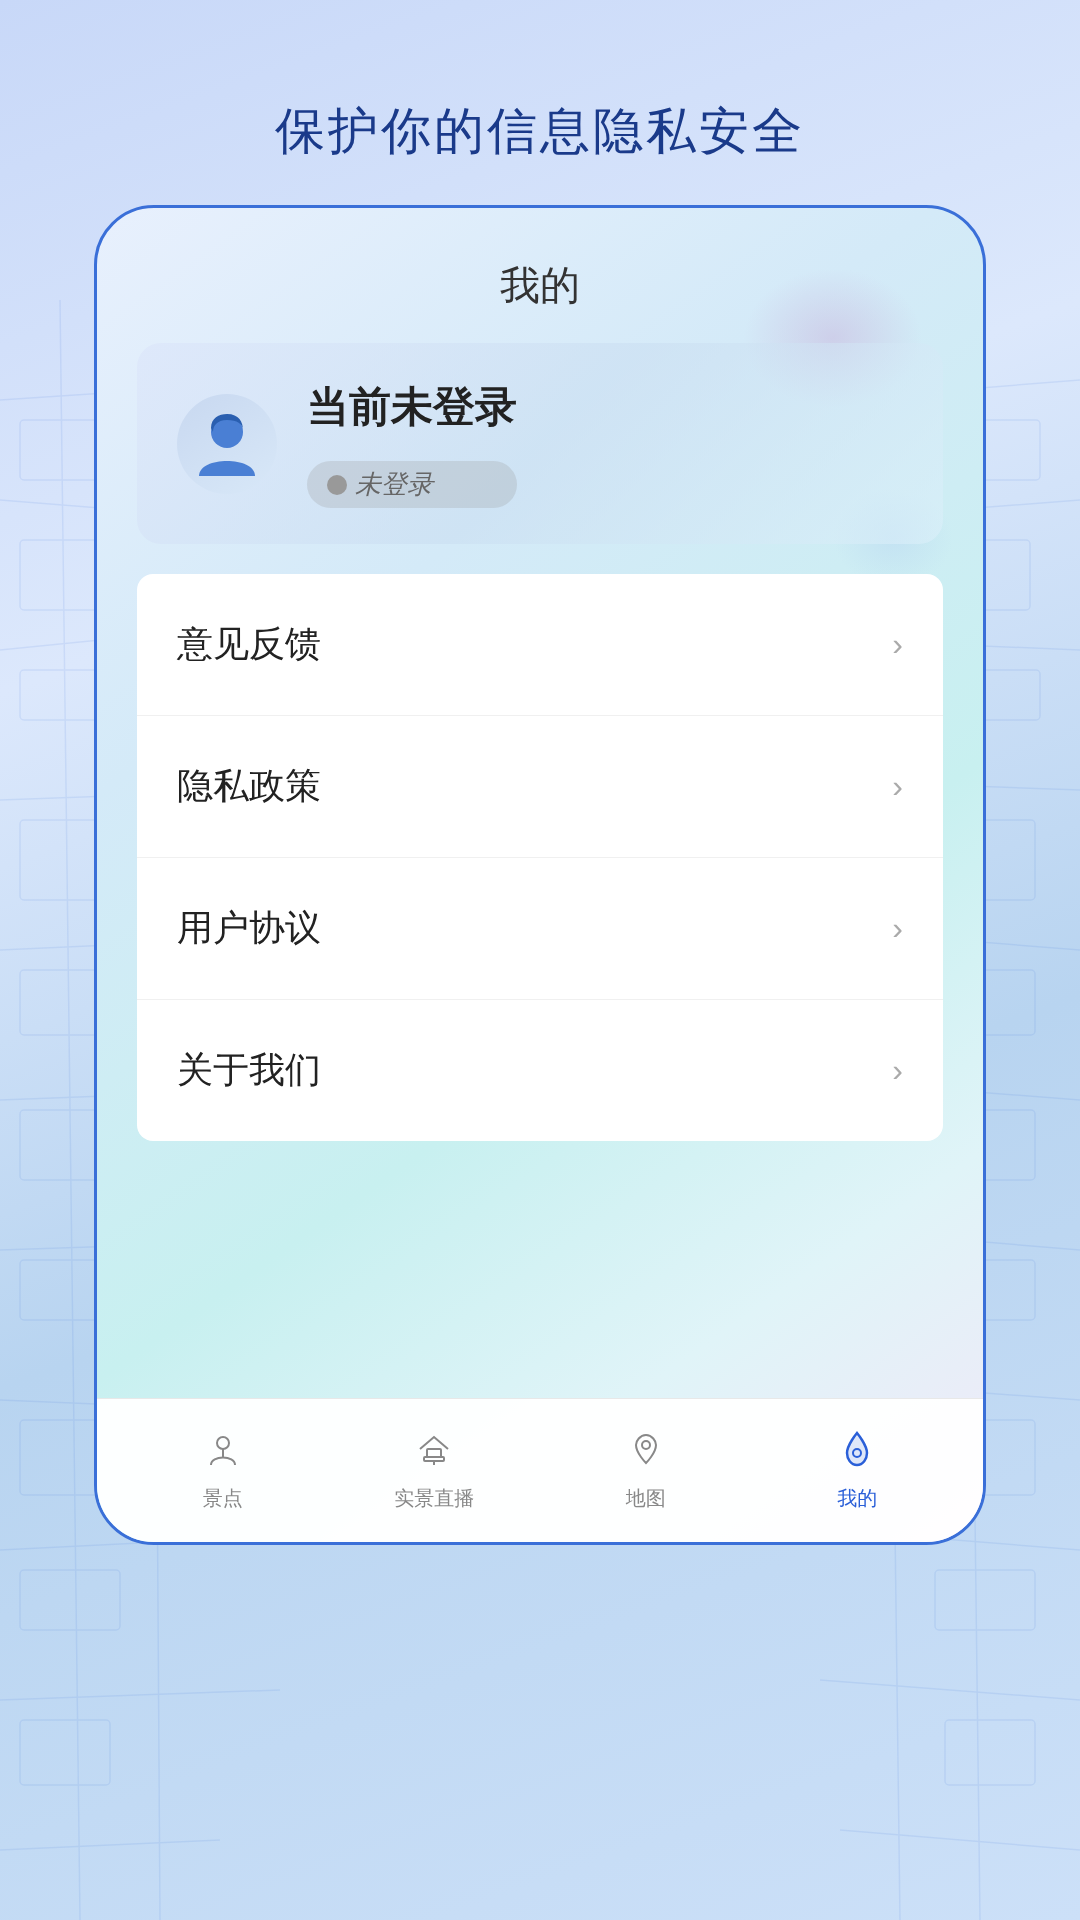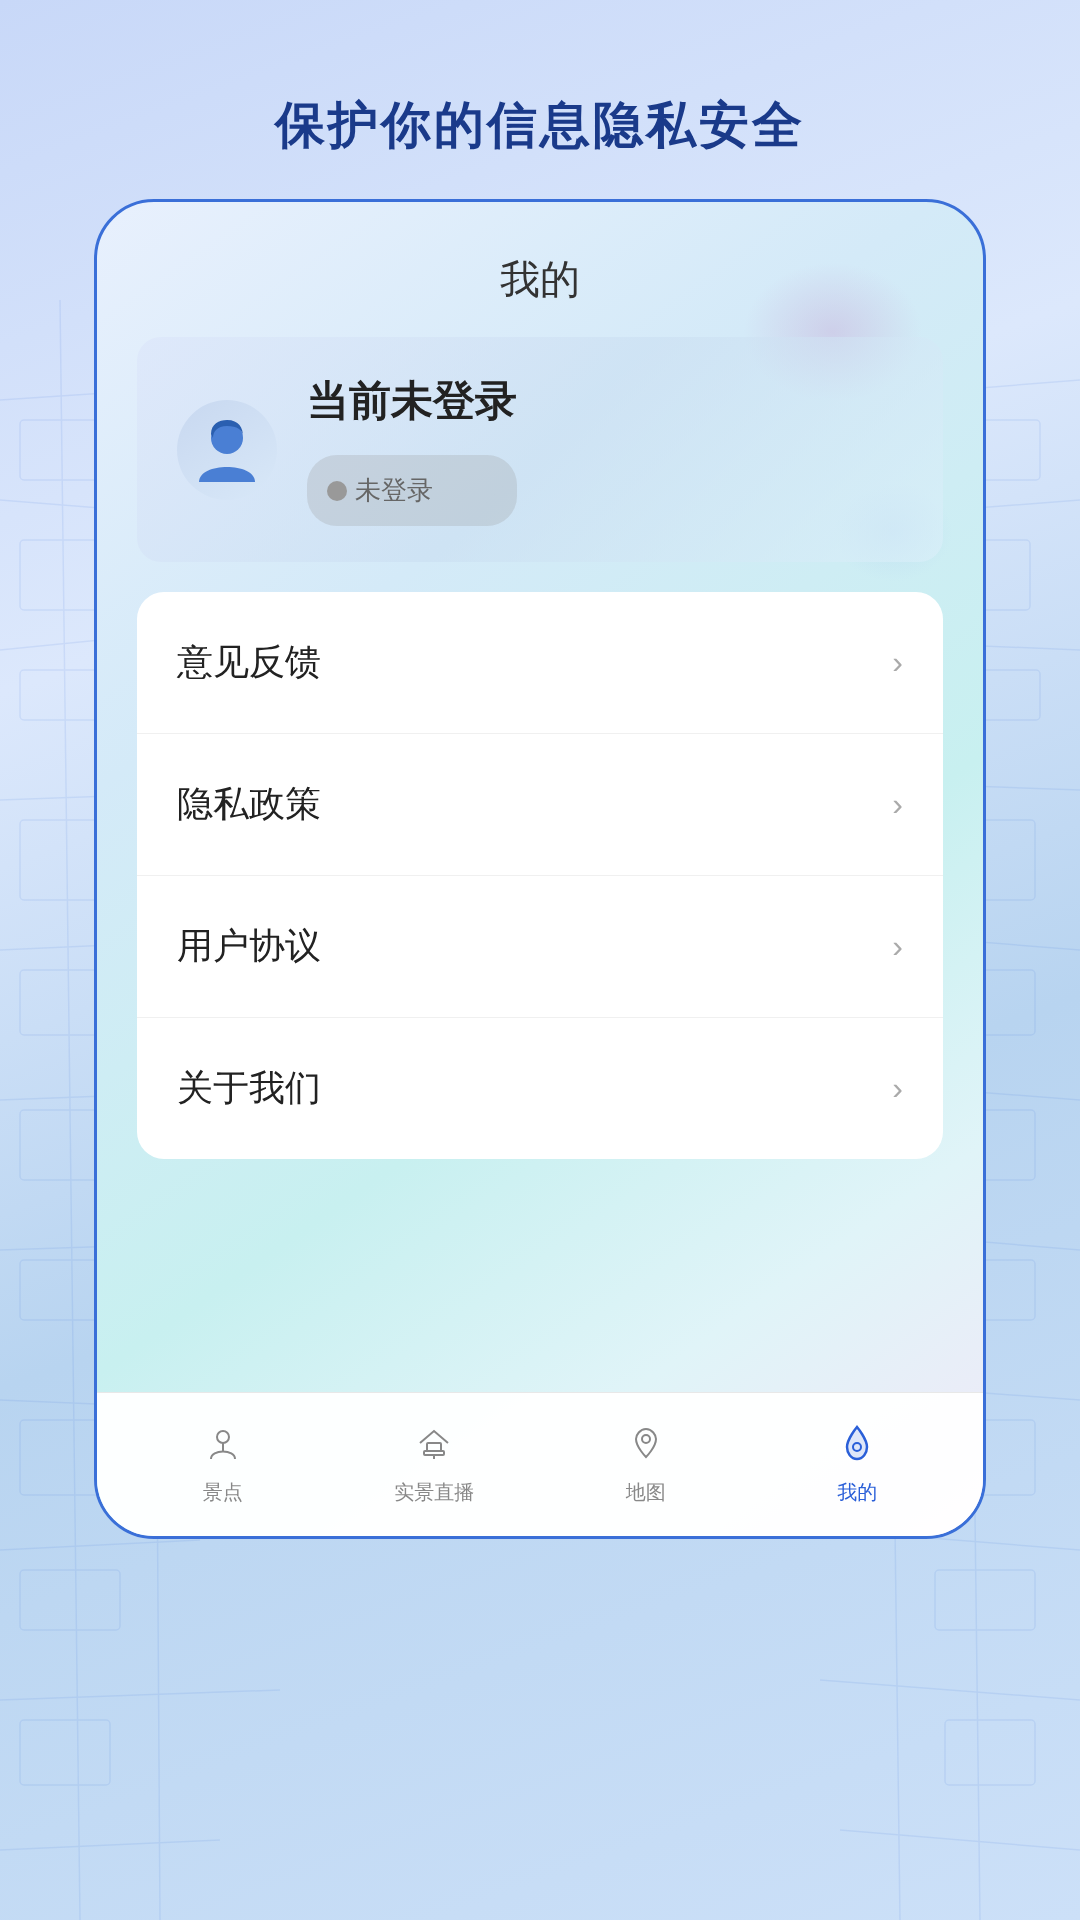--- a/index.html
+++ b/index.html
@@ -47,24 +47,24 @@
     .header-main-title {
       font-size: 88px;
       font-weight: 900;
       color: #0a2a7a;
       letter-spacing: 6px;
       line-height: 1.1;
     }
 
     .header-sub-title {
       font-size: 50px;
-      font-weight: 700;
+      font-weight: 400;
       color: #1a3a8a;
       letter-spacing: 3px;
-      margin-top: 12px;
+      margin-top: 18px;
     }
 
     
     .phone-frame {
       width: 892px;
       height: 1340px;
       background: linear-gradient(145deg, #e8f0fd 0%, #d4eaf8 30%, #c8f0f0 60%, #e0f4f8 80%, #f0e8f8 100%);
       border-radius: 60px;
       border: 3px solid #3a6fd8;
       position: relative;
@@ -145,38 +145,39 @@
       font-weight: 600;
       color: #222;
     }
 
     .login-badge {
       display: inline-flex;
       align-items: center;
       gap: 8px;
       background: rgba(150, 150, 150, 0.25);
       border-radius: 30px;
-      padding: 18px 20px;
+      padding: 6px 20px;
       font-size: 26px;
       color: #666;
+      font-style: italic;
     }
 
     .badge-dot {
       width: 20px;
       height: 20px;
       border-radius: 50%;
       background: #999;
       display: inline-block;
     }
 
     
     .menu-list {
       margin: 30px 40px 0;
       background: #fff;
-      border-radius: 27px;
+      border-radius: 16px;
       overflow: hidden;
       position: relative;
       z-index: 2;
     }
 
     .menu-item {
       display: flex;
       align-items: center;
       justify-content: space-between;
       padding: 46px 40px;

